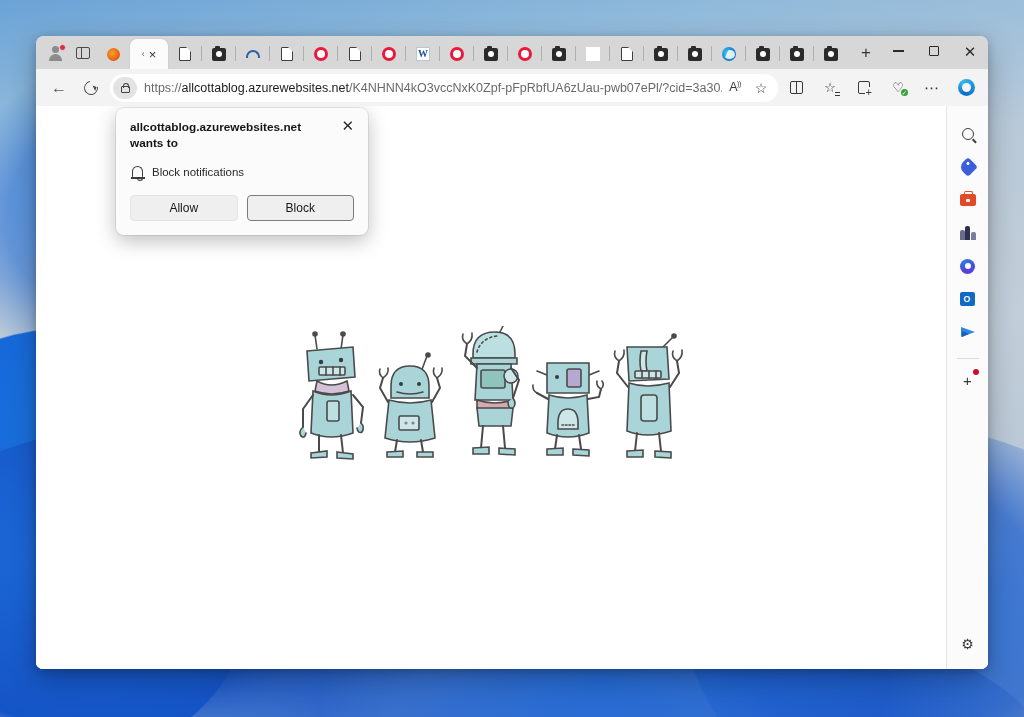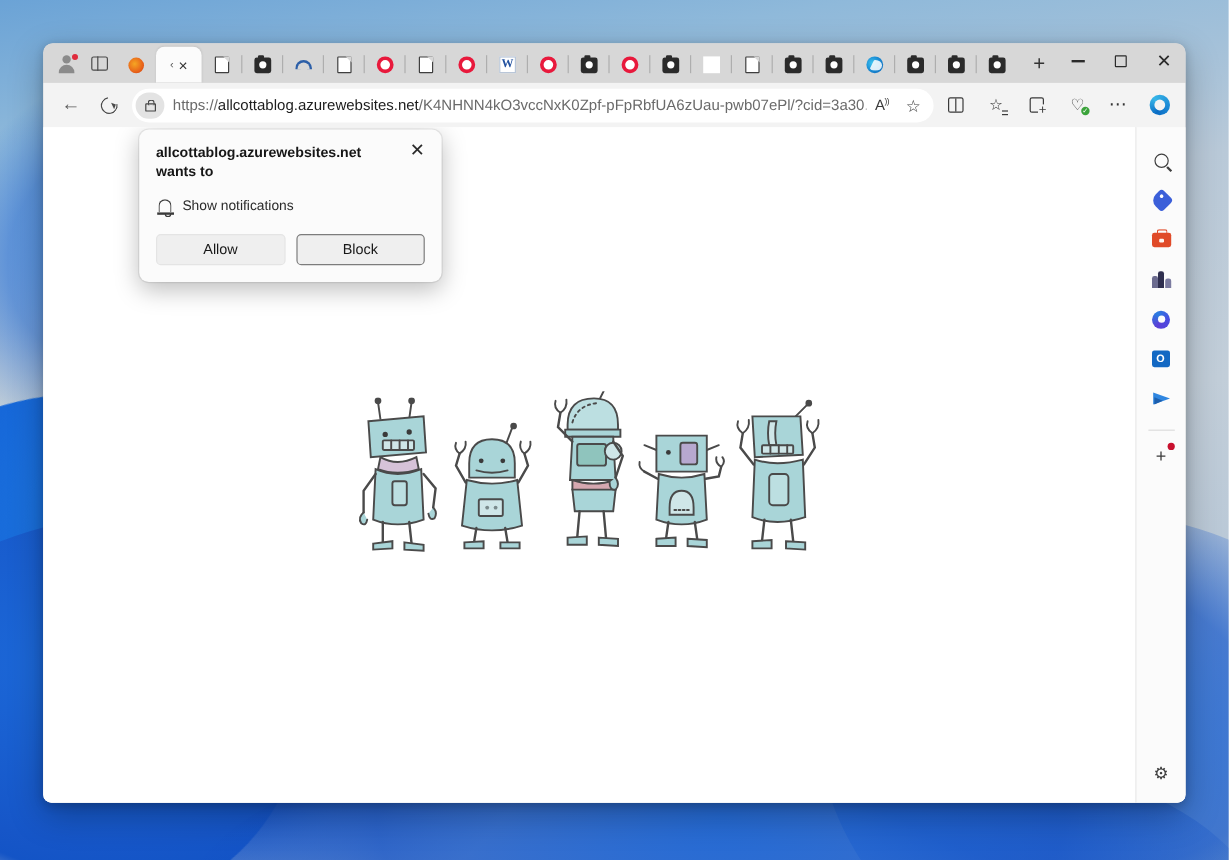--- a/index.html
+++ b/index.html
@@ -734,21 +734,21 @@
     <div id="bodyarea">
       <div id="page">
 
         <div id="permdialog">
           <div id="perm-head">
             <div id="perm-title">allcottablog.azurewebsites.net wants to</div>
             <div id="perm-close">✕</div>
           </div>
           <div id="perm-row">
             <div class="ico-bell"></div>
-            <div id="perm-label">Show notifications</div>
+            <div id="perm-label">Block notifications</div>
           </div>
           <div id="perm-buttons">
             <div class="permbtn" id="btn-allow">Allow</div>
             <div class="permbtn" id="btn-block">Block</div>
           </div>
         </div>
 
         <div id="content">
           <div id="robots">
 

